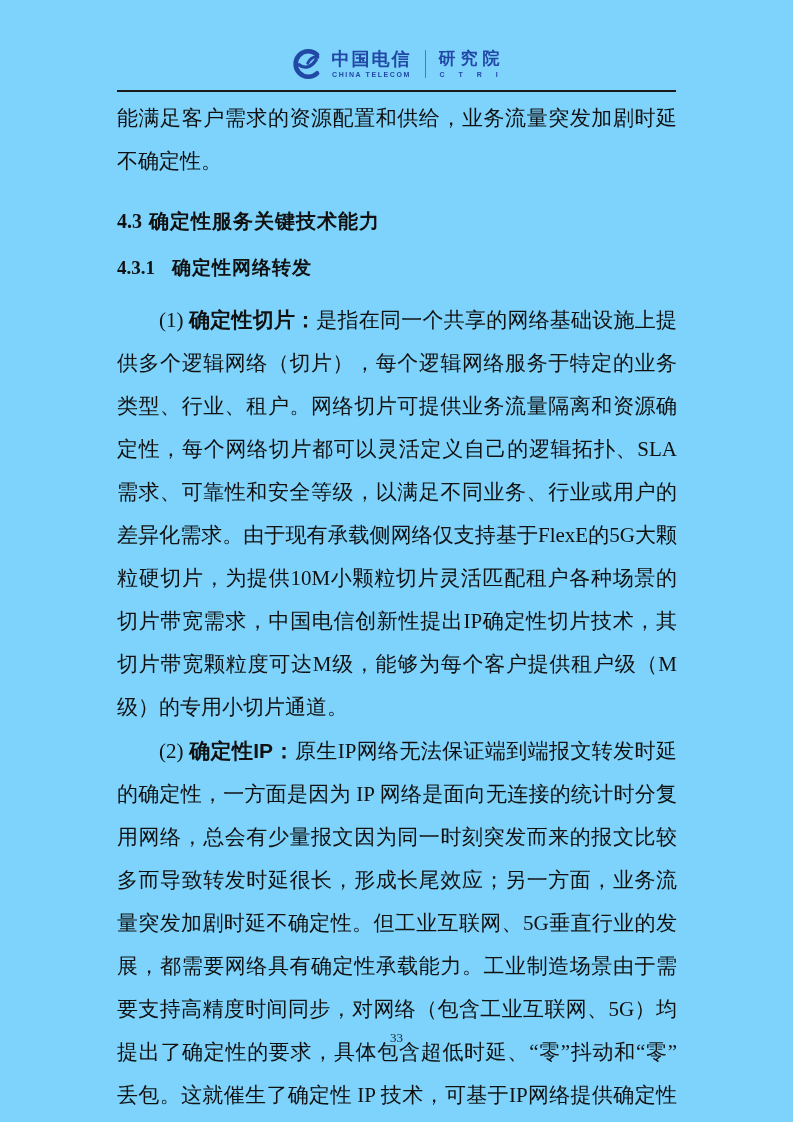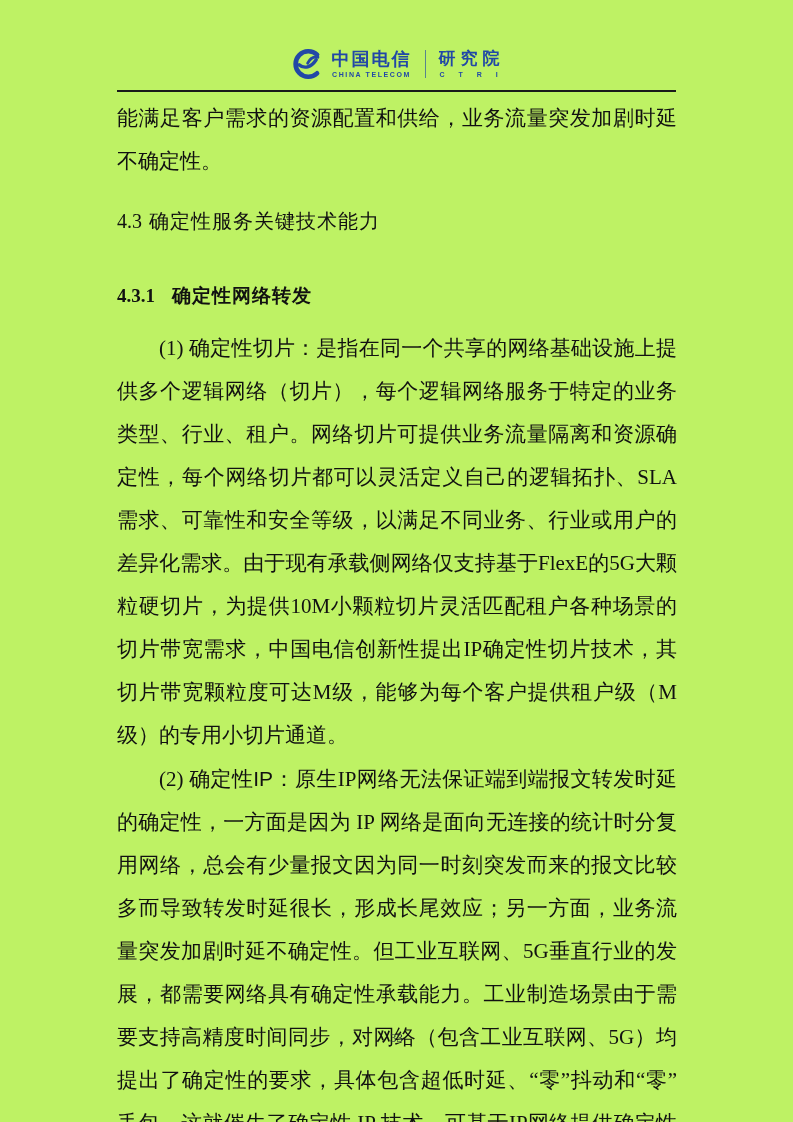--- a/index.html
+++ b/index.html
@@ -1,19 +1,19 @@
 <!DOCTYPE html>
 <html lang="zh"><head>
 <meta charset="utf-8">
 <style>
   html,body{margin:0;padding:0;background:#ffffff;}
   .page{
     position:relative;
     width:793px;height:1122px;
-    background:#bef264;
+    background:#7dd3fc;
     color:#111111;
     font-family:"Liberation Serif","DejaVu Serif",serif;
     overflow:hidden;
   }
   
   .hdr{padding-top:44px;}
   .logo-row{
     display:flex;align-items:center;justify-content:center;
     height:40px;gap:9px;
   }
@@ -31,39 +31,39 @@
   }
   
   .content{width:560px;margin:0 0 0 117px;}
   .lead{
     margin:5px 0 0;
     font-size:21px;line-height:43px;
     text-align:justify;
   }
   .h2{
     margin:26px 0 16px;
-    font-size:20px;line-height:24px;font-weight:normal;
+    font-size:20px;line-height:24px;font-weight:bold;
   }
   .h2 .num{font-family:"Liberation Serif","DejaVu Serif",serif;margin-right:7px;}
   .h2 .ttl{font-family:"Liberation Sans","DejaVu Sans",sans-serif;letter-spacing:1px;}
   .h3{
-    margin:50px 0 0;
+    margin:22px 0 0;
     font-size:19px;line-height:26px;font-weight:bold;
   }
   .h3 .num{font-family:"Liberation Serif","DejaVu Serif",serif;margin-right:17px;}
   .h3 .ttl{font-family:"Liberation Sans","DejaVu Sans",sans-serif;letter-spacing:1px;}
   .paras{margin-top:17px;}
   .para{
     margin:0;
     font-size:21px;line-height:43px;
     text-align:justify;
     text-indent:42px;
   }
   .bold-run{
-    font-weight:normal;
+    font-weight:bold;
     font-family:"Liberation Sans","DejaVu Sans",sans-serif;
   }
   
   .footer{
     position:absolute;top:1030px;left:0;width:100%;
     text-align:center;
     font-size:13px;color:#222638;
     font-family:"Liberation Serif","DejaVu Serif",serif;
   }
 </style>

